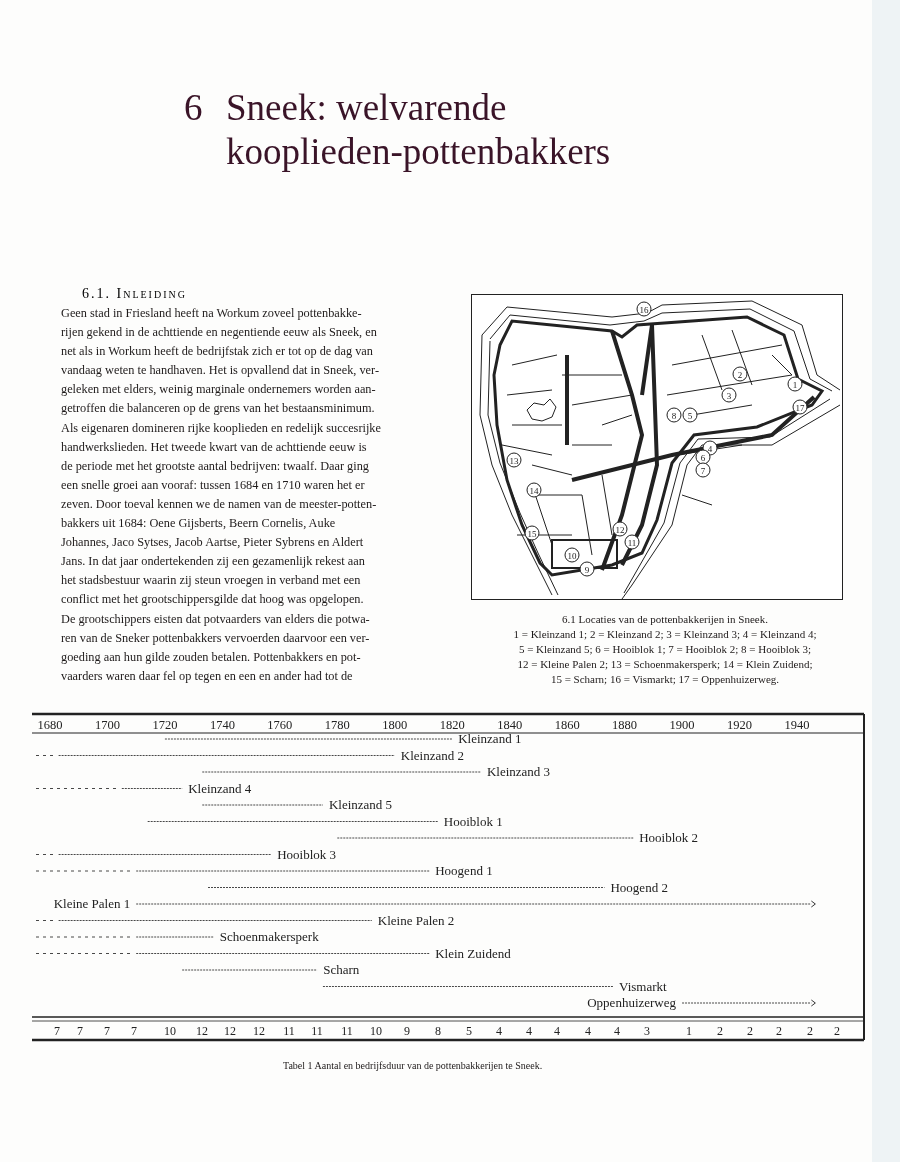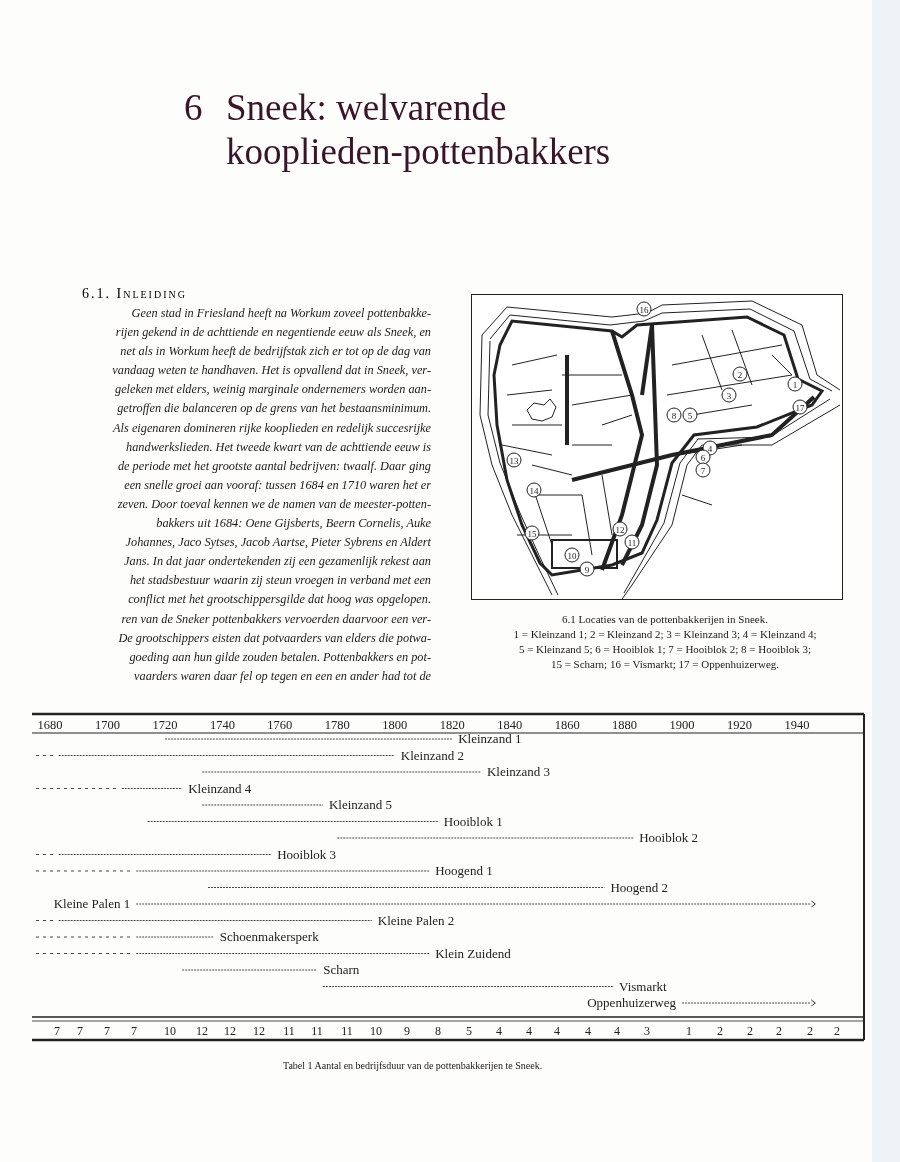--- a/index.html
+++ b/index.html
@@ -13,21 +13,21 @@
     font-weight:normal; margin:0;
   }
   .chapter-title .num { display:inline-block; width:42px; }
   .chapter-title .line2 { display:block; padding-left:42px; }
   .section-heading {
     position:absolute; left:82px; top:286px; font-size:14px; letter-spacing:2px; color:#000000; margin:0;
     font-variant:small-caps; font-weight:normal;
   }
   .body-text {
     position:absolute; left:61px; top:304px; width:370px; font-size:12.3px; line-height:19.1px;
-    color:#1e1a1a; text-align:right; margin:0;font-style:italic;
+    color:#1e1a1a; text-align:left; margin:0;
   }
   .body-text span { display:block; white-space:nowrap; }
   .map-frame {
     position:absolute; left:471px; top:294px; width:370px; height:304px; border:1.5px solid #222; background:#fff;
   }
   .map-caption {
     position:absolute; left:466px; top:612px; width:398px; text-align:center; font-size:11px; line-height:15px; color:#1e1a1a;
   }
   .map-caption .cap-title { font-weight:normal; }
   .map-caption span { display:block; white-space:nowrap; }
@@ -59,22 +59,22 @@
     <span>Als eigenaren domineren rijke kooplieden en redelijk succesrijke</span>
     <span>handwerkslieden. Het tweede kwart van de achttiende eeuw is</span>
     <span>de periode met het grootste aantal bedrijven: twaalf. Daar ging</span>
     <span>een snelle groei aan vooraf: tussen 1684 en 1710 waren het er</span>
     <span>zeven. Door toeval kennen we de namen van de meester-potten-</span>
     <span>bakkers uit 1684: Oene Gijsberts, Beern Cornelis, Auke</span>
     <span>Johannes, Jaco Sytses, Jacob Aartse, Pieter Sybrens en Aldert</span>
     <span>Jans. In dat jaar ondertekenden zij een gezamenlijk rekest aan</span>
     <span>het stadsbestuur waarin zij steun vroegen in verband met een</span>
     <span>conflict met het grootschippersgilde dat hoog was opgelopen.</span>
+    <span>De grootschippers eisten dat potvaarders van elders die potwa-</span>
     <span>ren van de Sneker pottenbakkers vervoerden daarvoor een ver-</span>
-    <span>De grootschippers eisten dat potvaarders van elders die potwa-</span>
     <span>goeding aan hun gilde zouden betalen. Pottenbakkers en pot-</span>
     <span>vaarders waren daar fel op tegen en een en ander had tot de</span>
   </div>
 
 <div class="map-frame">
   <svg id="mapSvg" width="370" height="304" viewBox="0 0 370 304">
     <g fill="none" stroke="#222" stroke-width="1">
 
       <path d="M10 40 L35 12 L140 22 L175 18 L190 10 L280 6 L330 30 L345 80 L368 95 M10 40 L8 120 L20 170 L40 220 L60 260 L80 300 M368 110 L300 150 L230 150 L215 170 L200 230 L160 290 L150 304"></path>
       <path d="M18 44 L38 20 L138 30 L172 26 L190 18 L278 14 L322 36 L338 84 L360 96 M18 46 L16 120 L28 168 L48 218 L66 258 L86 300 M358 104 L298 142 L226 144 L208 168 L192 228 L152 298"></path>
@@ -162,20 +162,21 @@
         </g>
       </g>
   </svg>
 </div>
 
 <div class="map-caption">
   <span class="cap-title">6.1 Locaties van de pottenbakkerijen in Sneek.</span>
   <div id="capLines">
       <span>1 = Kleinzand 1; 2 = Kleinzand 2; 3 = Kleinzand 3; 4 = Kleinzand 4;</span>
       <span>5 = Kleinzand 5; 6 = Hooiblok 1; 7 = Hooiblok 2; 8 = Hooiblok 3;</span>
+      <span>12 = Kleine Palen 2; 13 = Schoenmakersperk; 14 = Klein Zuidend;</span>
       <span>15 = Scharn; 16 = Vismarkt; 17 = Oppenhuizerweg.</span>
     </div>
 </div>
 
 <div class="table-wrap">
   <svg id="tableSvg" width="834" height="330" viewBox="0 0 834 330">
       <line x1="0" y1="2" x2="832" y2="2" stroke="#222" stroke-width="2.5"></line>
       <line x1="0" y1="21" x2="832" y2="21" stroke="#222" stroke-width="1.2"></line>
       <line x1="832" y1="2" x2="832" y2="328" stroke="#222" stroke-width="2"></line>
       <line x1="0" y1="305" x2="832" y2="305" stroke="#222" stroke-width="1.5"></line>

